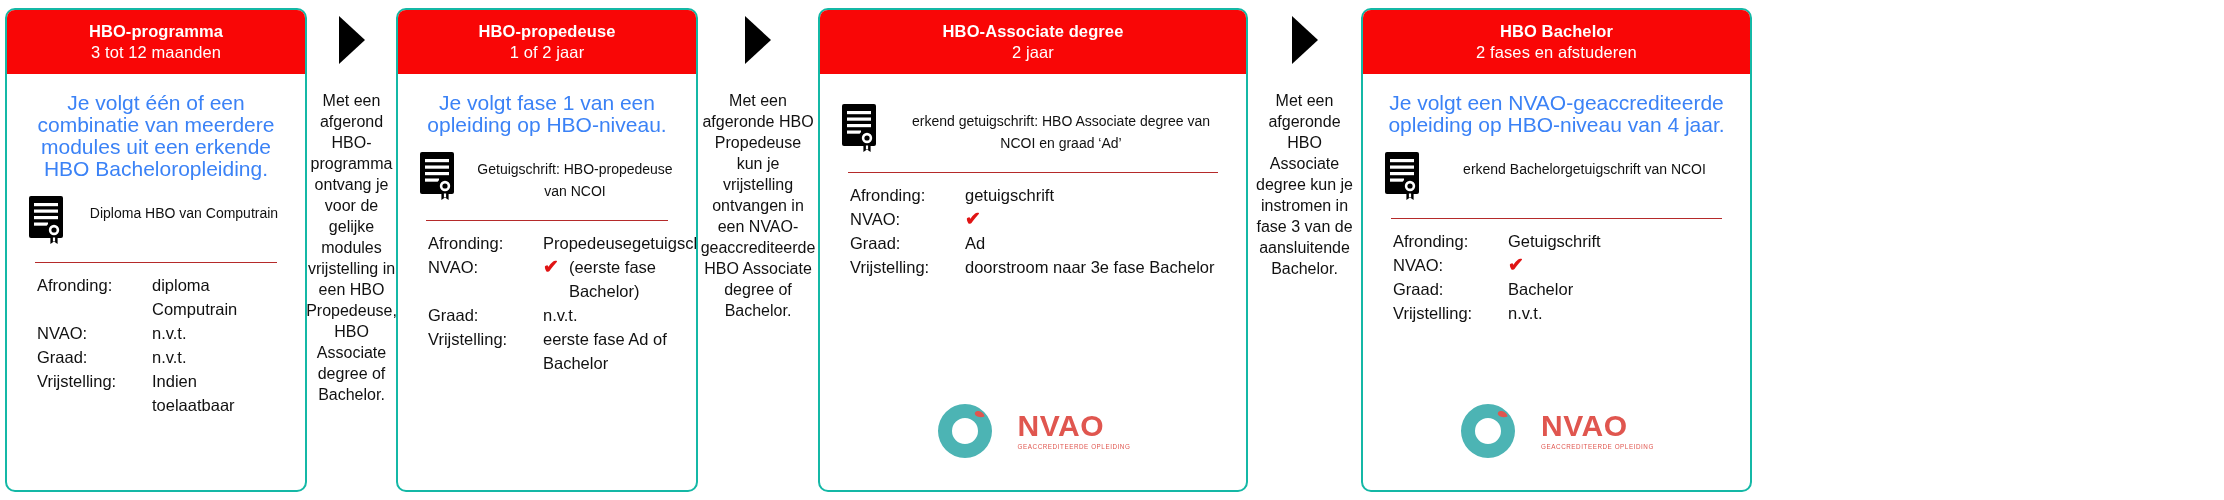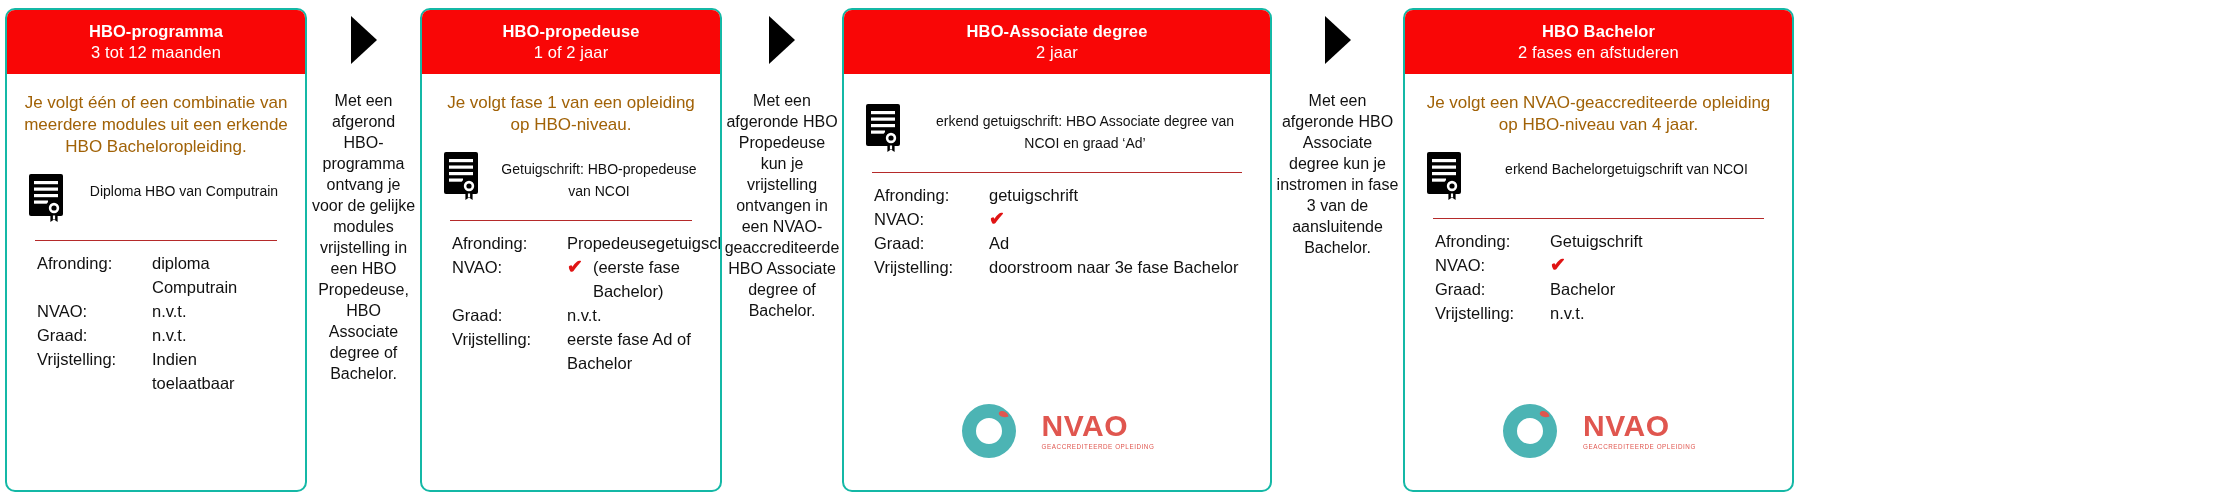--- a/index.html
+++ b/index.html
@@ -61,23 +61,23 @@
 
   .card-body {
     padding: 18px 16px 0 16px;
     box-sizing: border-box;
     height: calc(100% - 64px);
     position: relative;
   }
 
   .intro {
     text-align: center;
-    font-size: 17px;
+    font-size: 21px;
     line-height: 22px;
-    color: #a16207;
+    color: #3b82f6;
     margin: 0 0 14px 0;
   }
 
   .result-row {
     display: flex;
     align-items: flex-start;
     justify-content: center;
     gap: 14px;
     margin: 10px 0 0 0;
     padding: 0 4px;
@@ -244,21 +244,21 @@
         <div class="attr-row">
           <span class="attr-label">Vrijstelling:</span>
           <span class="attr-value">
               <span>Indien toelaatbaar</span>
             </span>
         </div>
       </div>
     </div>
   </div>
 
-  <div class="connector" style="width:113px;align-items:center;">
+  <div class="connector" style="width:89px;align-items:center;">
     <div class="arrow"></div>
     <div class="connector-text">Met een afgerond HBO-programma ontvang je voor de gelijke modules vrijstelling in een HBO Propedeuse, HBO Associate degree of Bachelor.</div>
   </div>
 
   <div class="card" style="width:302px;">
     <div class="card-header">
       <div class="ttl">HBO-propedeuse</div>
       <div class="sub">1 of 2 jaar</div>
     </div>
     <div class="card-body">
@@ -375,21 +375,21 @@
           </svg>
         </span>
         <span class="nvao-text">
           <span class="nvao-word">NVAO</span>
           <span class="nvao-tag">GEACCREDITEERDE OPLEIDING</span>
         </span>
       </div>
     </div>
   </div>
 
-  <div class="connector" style="width:131px;align-items:center;">
+  <div class="connector" style="width:113px;align-items:center;">
     <div class="arrow"></div>
     <div class="connector-text">Met een afgeronde HBO Associate degree kun je instromen in fase 3 van de aansluitende Bachelor.</div>
   </div>
 
   <div class="card" style="width:391px;">
     <div class="card-header">
       <div class="ttl">HBO Bachelor</div>
       <div class="sub">2 fases en afstuderen</div>
     </div>
     <div class="card-body">

